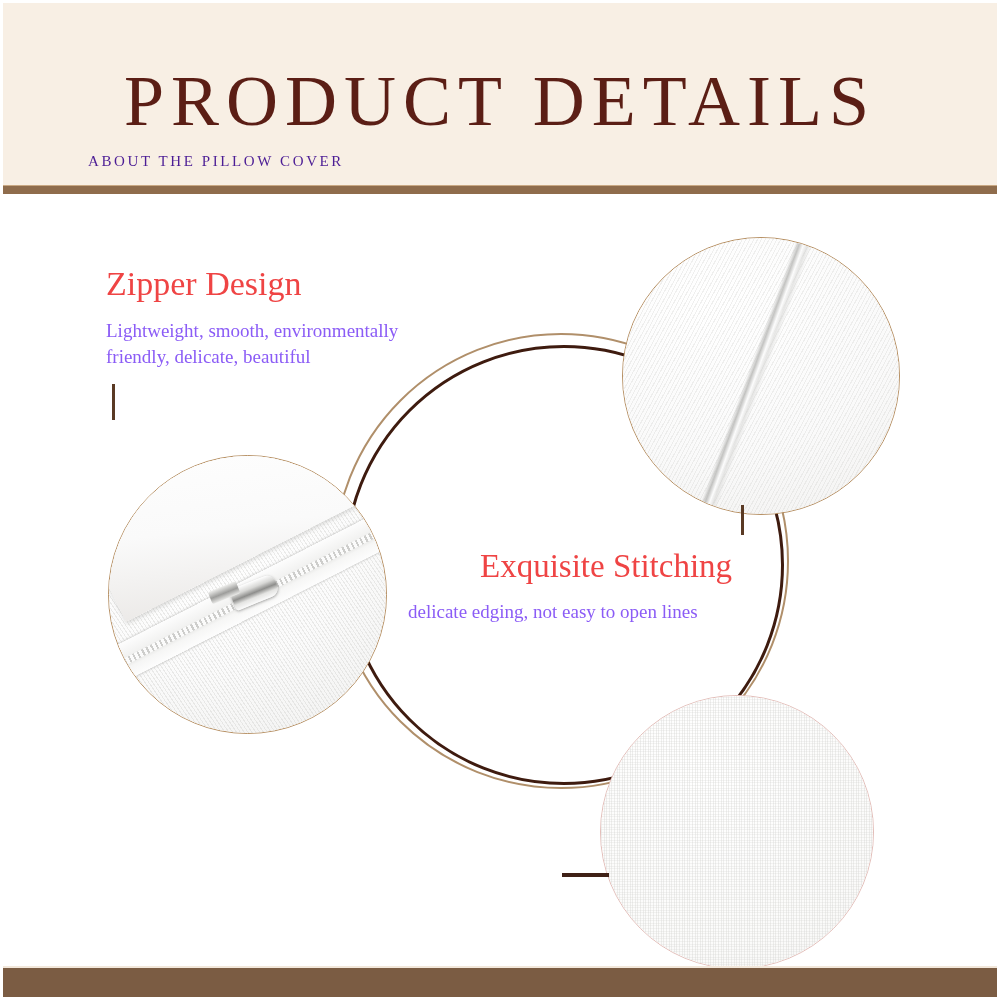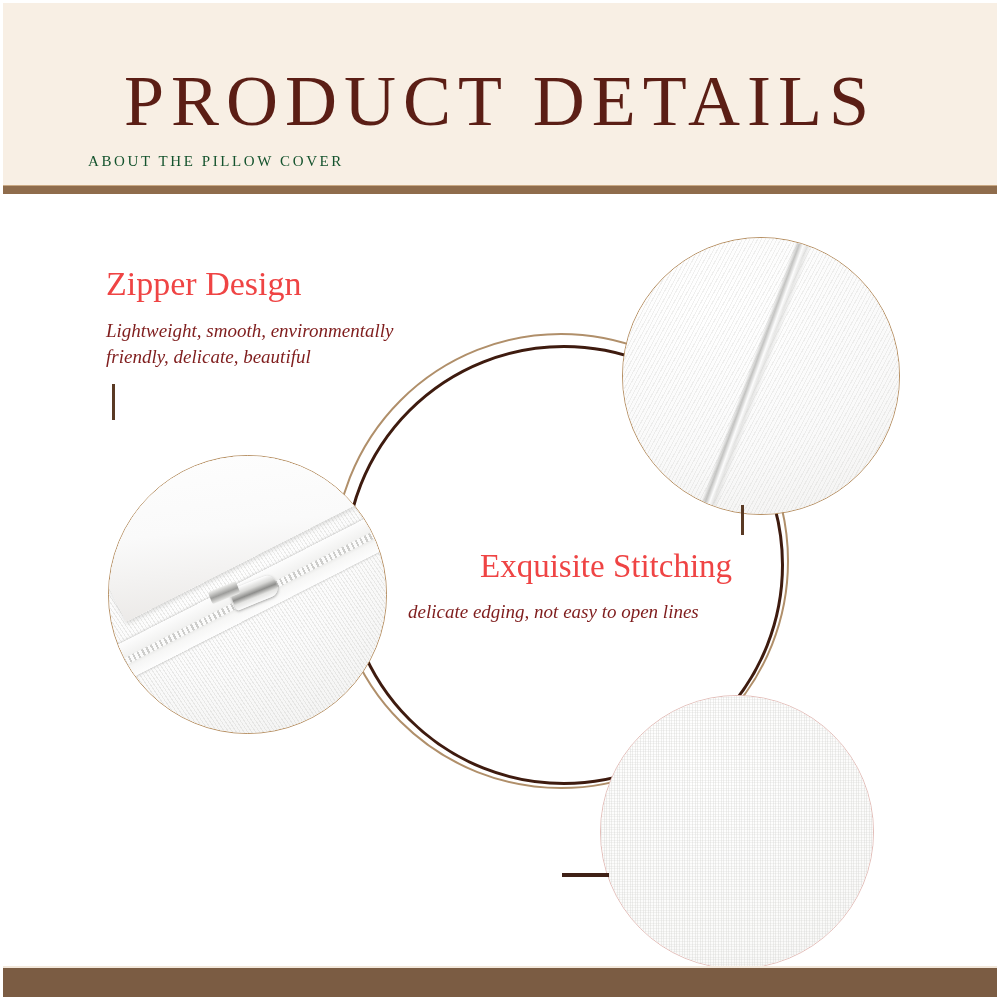--- a/index.html
+++ b/index.html
@@ -32,21 +32,21 @@
     letter-spacing:7px;
     color:#5b1e15;
     white-space:nowrap;
     margin-top:16px;
   }
   #subtitle{
     position:absolute;left:85px;top:150px;
     font-family:"Liberation Serif",serif;
     font-size:15px;
     letter-spacing:2.6px;
-    color:#14532d;
+    color:#4c1d95;
     white-space:nowrap;
   }
   #header-rule{
     position:absolute;left:3px;top:185px;
     width:994px;height:9px;
     background:#8f6c4c;
     border-top:1px solid #c9a883;
     box-sizing:border-box;
   }
 
@@ -173,23 +173,22 @@
   
   .head{
     position:absolute;
     font-family:"Liberation Serif",serif;
     color:#ef4444;
     white-space:nowrap;
   }
   .body{
     position:absolute;
     font-family:"Liberation Serif",serif;
-    color:#7f1d1d;
-    white-space:nowrap;
-    font-style:italic;
+    color:#8b5cf6;
+    white-space:nowrap;
   }
 
   #zipper-head{left:106px;top:263px;font-size:34px;line-height:42px;}
   #zipper-body{left:106px;top:318px;font-size:19px;line-height:26px;}
   #zipper-body div{white-space:nowrap;}
 
   #stitch-head{left:480px;top:545px;font-size:33px;line-height:42px;}
   #stitch-body{left:408px;top:599px;font-size:19px;line-height:26px;}
 
   #linen-head{left:305px;top:858px;font-size:33px;line-height:42px;}

